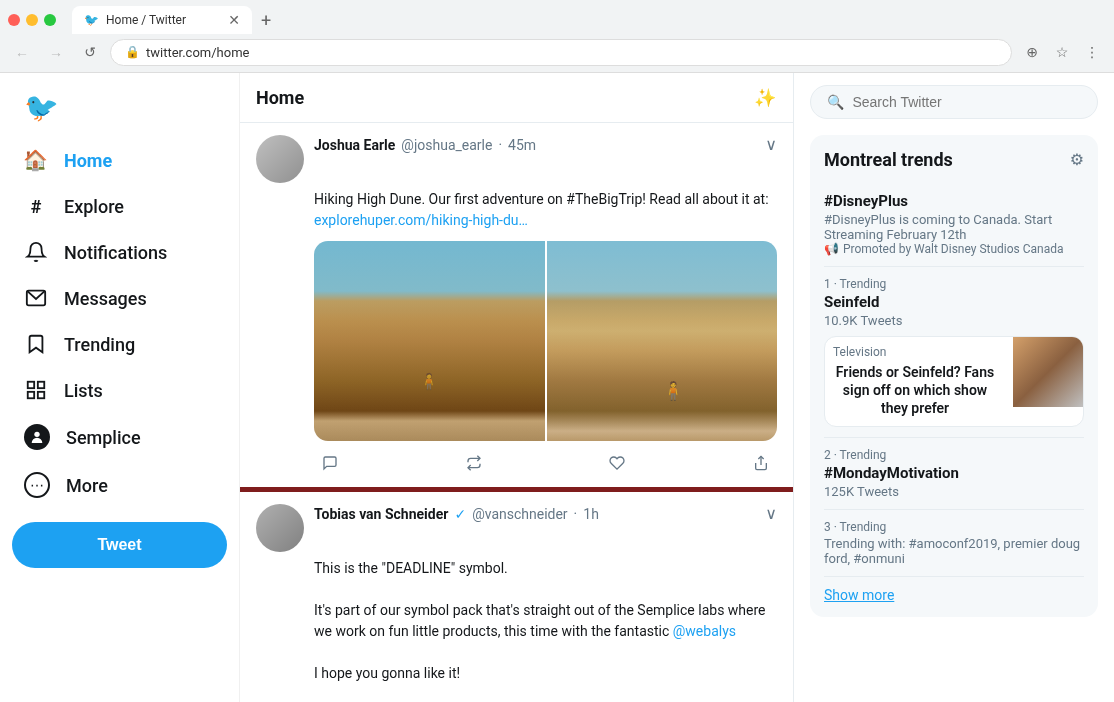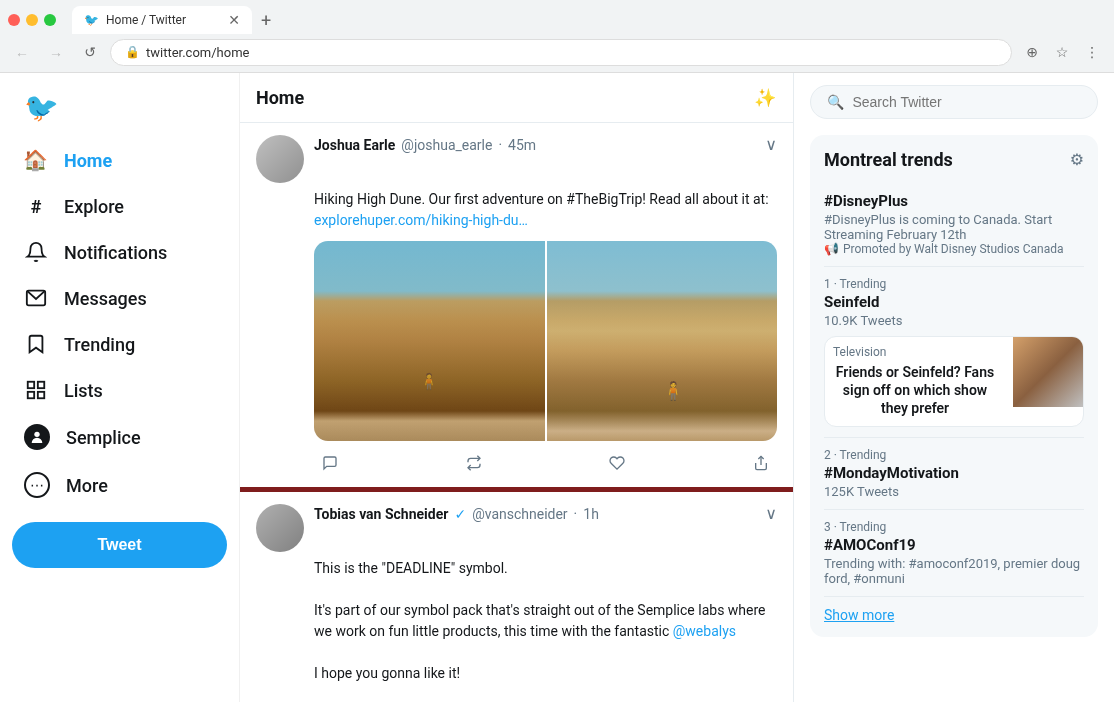--- a/index.html
+++ b/index.html
@@ -318,21 +318,20 @@
       </div>
 
       <div class="trend-item">
         <div class="trend-meta"><span>2</span> · <span>Trending</span></div>
         <div class="trend-name">#MondayMotivation</div>
         <div class="trend-count">125K Tweets</div>
       </div>
 
       <div class="trend-item">
         <div class="trend-meta"><span>3</span> · <span>Trending</span></div>
-        <div class="trend-name">#AMOConf19</div>
         <div class="trend-count">Trending with: #amoconf2019, premier doug ford, #onmuni</div>
       </div>
 
 
       <a class="show-more" href="#">Show more</a>
     </div>
 
   </div>
 
 </div>

